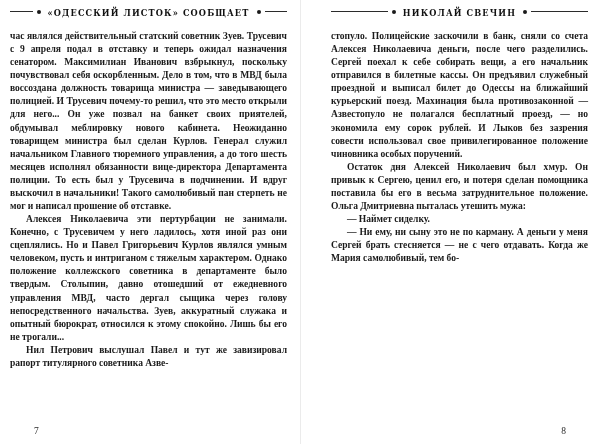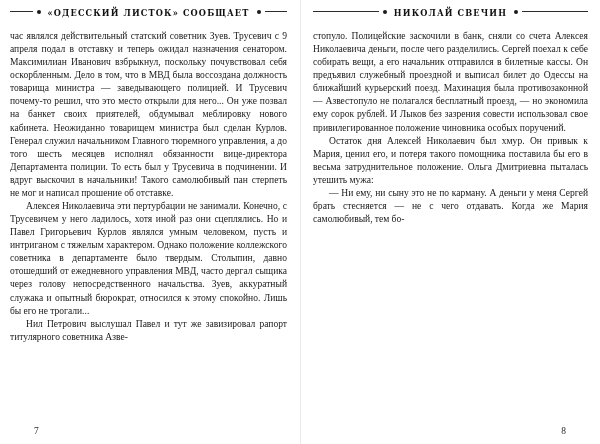--- a/index.html
+++ b/index.html
@@ -33,21 +33,21 @@
     height: 444px;
     box-sizing: border-box;
     position: relative;
     display: flex;
     flex-direction: column;
   }
   .page-left {
     padding: 5px 13px 0 10px;
   }
   .page-right {
-    padding: 5px 12px 0 13px;
+    padding: 5px 12px 0 31px;
   }
 
   
   .running-head {
     display: flex;
     align-items: center;
     justify-content: center;
     gap: 4px;
     height: 13px;
     margin-bottom: 11px;
@@ -74,20 +74,21 @@
     letter-spacing: 1.15px;
     white-space: nowrap;
     color: #111111;
     padding: 0 3px;
     transform: scaleY(1.18);
   }
 
   
   .body-col {
     flex: 1 1 auto;
+    font-weight: bold;
   }
   p.para {
     margin: 0;
     text-align: justify;
     text-align-last: left;
     font-size: 9.55px;
     line-height: 13.08px;
     text-indent: 16px;
     hyphens: manual;
     word-spacing: -0.1px;
@@ -140,20 +141,21 @@
     <div class="running-head">
       <span class="rh-rule"></span>
       <span class="rh-dot"></span>
       <span class="rh-title">НИКОЛАЙ СВЕЧИН</span>
       <span class="rh-dot"></span>
       <span class="rh-rule"></span>
     </div>
 
     <div class="body-col">
       <p class="para cont">стопуло. Полицейские заскочили в банк, сняли со счета Алексея Николаевича деньги, после чего разделились. Сергей поехал к себе собирать вещи, а его начальник отправился в билетные кассы. Он предъявил служебный проездной и выписал билет до Одессы на ближайший курьерский поезд. Махинация была противозаконной — Азвестопуло не полагался бесплатный проезд, — но экономила ему сорок рублей. И Лыков без зазрения совести использовал свое привилегированное положение чиновника особых поручений.</p>
-      <p class="para">Остаток дня Алексей Николаевич был хмур. Он привык к Мария, ценил его, и потеря такого помощника поставила бы его в весьма затруднительное положение. Ольга Дмитриевна пыталась утешить мужа:</p>
+      <p class="para">Остаток дня Алексей Николаевич был хмур. Он привык к Сергею, ценил его, и потеря сделан помощника поставила бы его в весьма затруднительное положение. Ольга Дмитриевна пыталась утешить мужа:</p>
+      <p class="para dlg">— Наймет сиделку.</p>
       <p class="para dlg">— Ни ему, ни сыну это не по карману. А деньги у меня Сергей брать стесняется — не с чего отдавать. Когда же Мария самолюбивый, тем бо-</p>
     </div>
 
     <div class="folio folio-right">8</div>
   </div>
 
 </div>
 
 </body></html>

